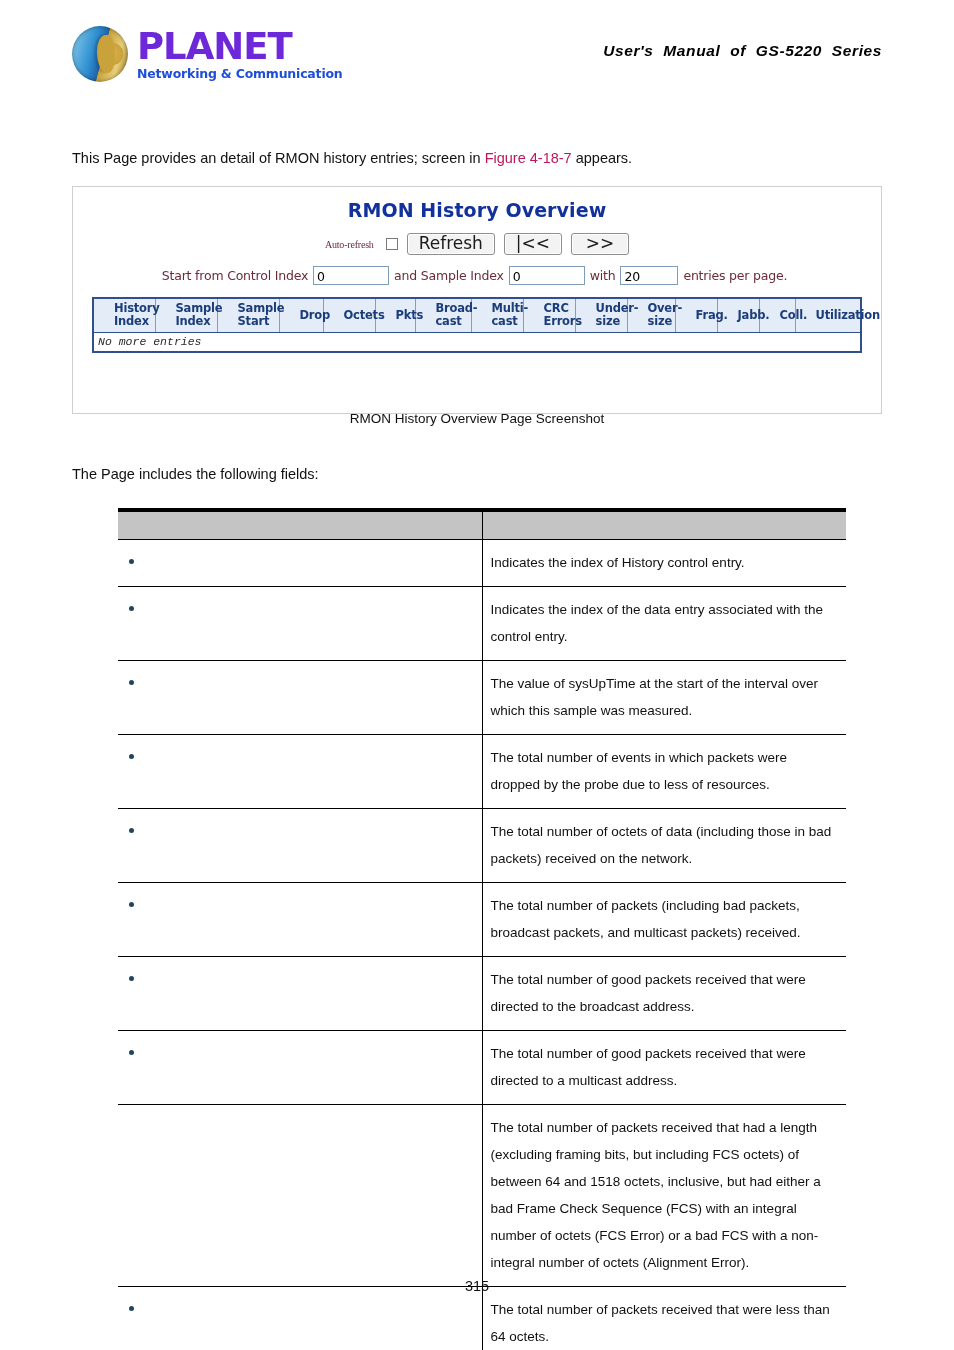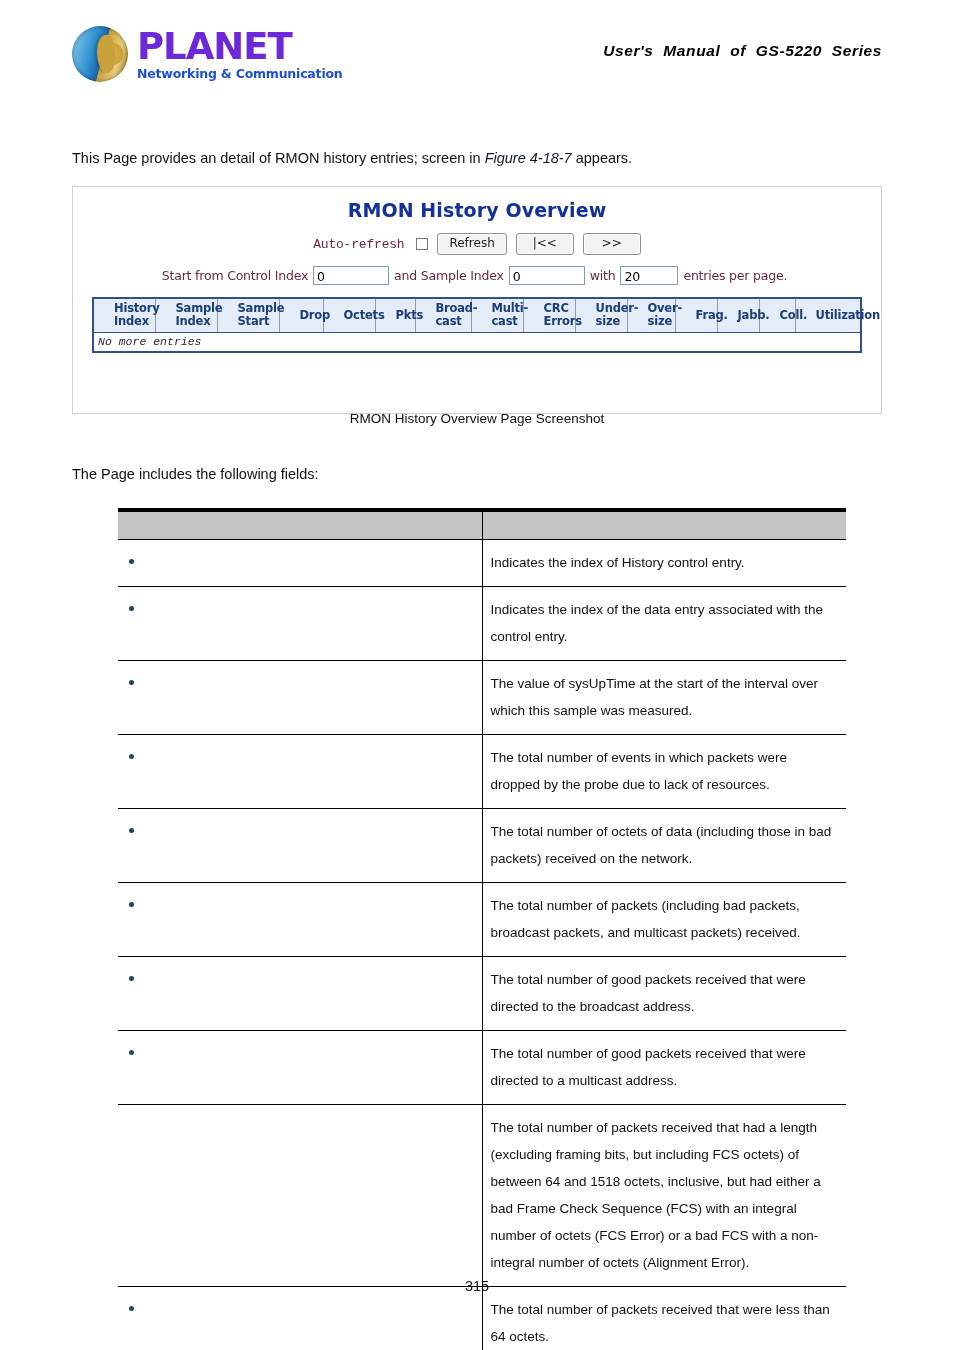--- a/index.html
+++ b/index.html
@@ -81,21 +81,21 @@
   }
 
   
   .intro-line {
     position: absolute;
     left: 72px;
     top: 150px;
     font-size: 14.5px;
     color: #111;
   }
-  .intro-line .figlink { color: #0f172a; font-style: italic; }
+  .intro-line .figlink { color: #be185d; }
   .fields-line {
     position: absolute;
     left: 72px;
     top: 466px;
     font-size: 14.5px;
     color: #111;
   }
 
   
   .shot {
@@ -118,36 +118,36 @@
     letter-spacing: 0.1px;
   }
   .shot-toolbar {
     display: flex;
     align-items: center;
     justify-content: center;
     gap: 9px;
     margin-top: 12px;
   }
   .autorefresh-label {
-    font-family: Liberation Mono, monospace;
-    font-size: 13px;
+    font-family: Liberation Serif, serif;
+    font-size: 10px;
     color: #6b2b3a;
     letter-spacing: -0.2px;
   }
   .cb {
     width: 12px; height: 12px;
     border: 1px solid #7a7a7a;
     background: #fff;
     box-sizing: border-box;
     display: inline-block;
     margin-left: 3px;
   }
   .btn {
     font-family: "DejaVu Sans", sans-serif;
-    font-size: 12px;
+    font-size: 17px;
     color: #1b1b1b;
     background: #f3f3f3;
     border: 1px solid #8e8e8e;
     border-radius: 3px;
     padding: 2px 11px 3px;
     min-width: 34px;
     text-align: center;
     box-shadow: inset 0 0 0 1px #ffffff;
     line-height: 15px;
   }
@@ -389,21 +389,21 @@
     <tr>
       <td class="namecell bulleted"></td>
       <td>Indicates the index of the data entry associated with the control entry.</td>
     </tr>
     <tr>
       <td class="namecell bulleted"></td>
       <td>The value of sysUpTime at the start of the interval over which this sample was measured.</td>
     </tr>
     <tr>
       <td class="namecell bulleted"></td>
-      <td>The total number of events in which packets were dropped by the probe due to lack of resources.</td>
+      <td>The total number of events in which packets were dropped by the probe due to less of resources.</td>
     </tr>
     <tr>
       <td class="namecell bulleted"></td>
       <td>The total number of octets of data (including those in bad packets) received on the network.</td>
     </tr>
     <tr>
       <td class="namecell bulleted"></td>
       <td>The total number of packets (including bad packets, broadcast packets, and multicast packets) received.</td>
     </tr>
     <tr>

